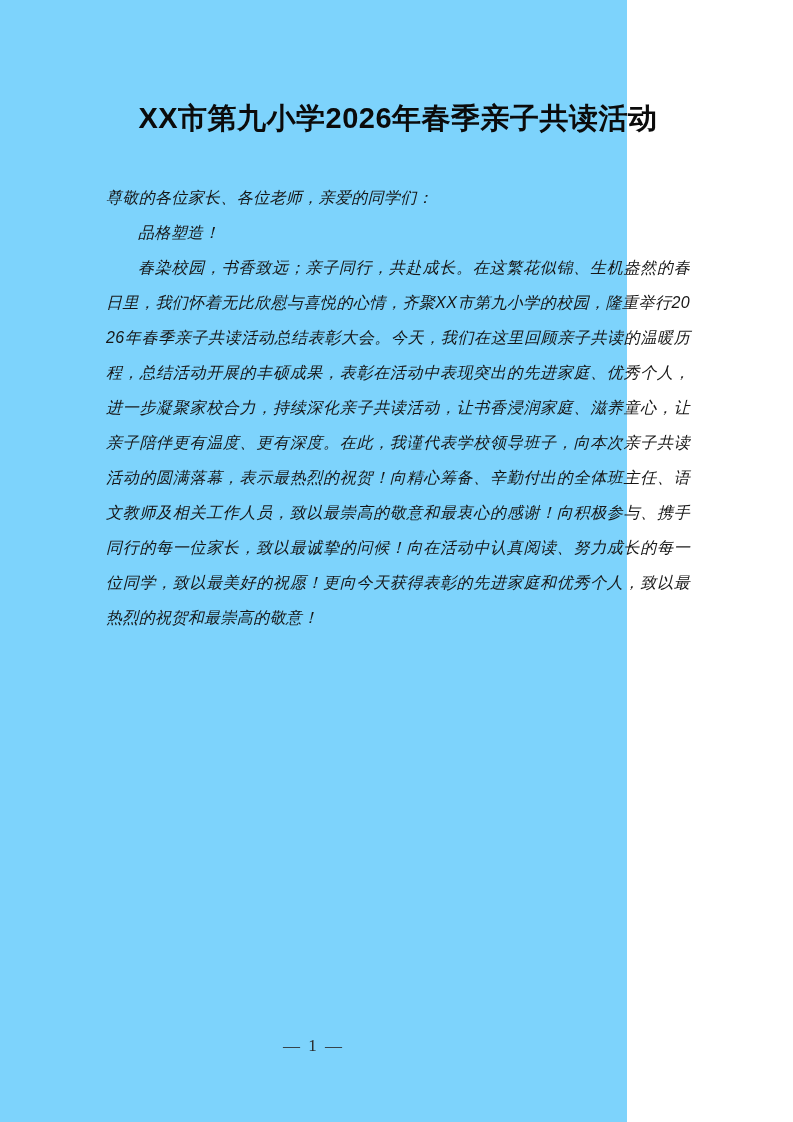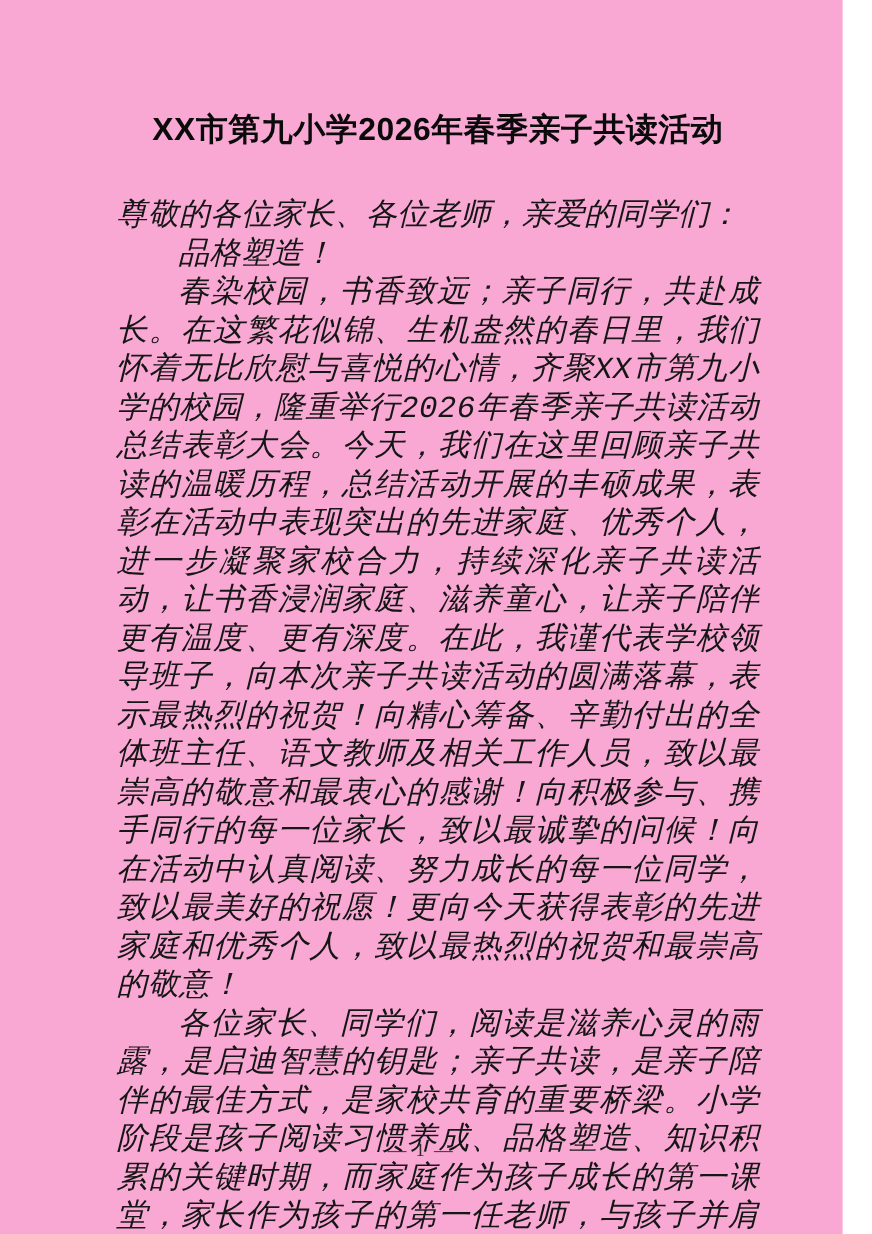--- a/index.html
+++ b/index.html
@@ -15,23 +15,23 @@
     overflow: hidden;
     font-family: "Liberation Serif", "DejaVu Serif", serif;
     color: #000000;
     -webkit-font-smoothing: antialiased;
   }
 
   .page {
     position: absolute;
     top: 0;
     left: 0;
-    width: 766px;
+    width: 627px;
     height: 1122px;
-    background: #f9a8d4;
+    background: #7dd3fc;
     box-sizing: border-box;
   }
 
   .doc-body {
     position: absolute;
     left: 106px;
     top: 96px;
     width: 584px;
   }
 
@@ -51,22 +51,22 @@
     display: block;
   }
 
   
   .body-block {
     margin-top: 40px;
   }
 
   p.para {
     margin: 0;
-    font-family: Liberation Mono, monospace;
-    font-size: 28px;
+    font-family: Liberation Sans, sans-serif;
+    font-size: 16px;
     line-height: 35px;
     text-align: justify;
     text-justify: inter-character;
     letter-spacing: 0.35px;
     color: #161616;
     font-style: italic;
     word-break: break-all;
   }
   p.para.indent {
     text-indent: 2em;
@@ -97,20 +97,19 @@
   <div class="doc-body">
 
     <h1 class="doc-title">
       <span class="t-line">XX市第九小学2026年春季亲子共读活动</span>
     </h1>
 
     <div class="body-block">
       <p class="para flush">尊敬的各位家长、各位老师，亲爱的同学们：</p>
       <p class="para indent">品格塑造！</p>
       <p class="para indent">春染校园，书香致远；亲子同行，共赴成长。在这繁花似锦、生机盎然的春日里，我们怀着无比欣慰与喜悦的心情，齐聚XX市第九小学的校园，隆重举行2026年春季亲子共读活动总结表彰大会。今天，我们在这里回顾亲子共读的温暖历程，总结活动开展的丰硕成果，表彰在活动中表现突出的先进家庭、优秀个人，进一步凝聚家校合力，持续深化亲子共读活动，让书香浸润家庭、滋养童心，让亲子陪伴更有温度、更有深度。在此，我谨代表学校领导班子，向本次亲子共读活动的圆满落幕，表示最热烈的祝贺！向精心筹备、辛勤付出的全体班主任、语文教师及相关工作人员，致以最崇高的敬意和最衷心的感谢！向积极参与、携手同行的每一位家长，致以最诚挚的问候！向在活动中认真阅读、努力成长的每一位同学，致以最美好的祝愿！更向今天获得表彰的先进家庭和优秀个人，致以最热烈的祝贺和最崇高的敬意！</p>
-      <p class="para indent">各位家长、同学们，阅读是滋养心灵的雨露，是启迪智慧的钥匙；亲子共读，是亲子陪伴的最佳方式，是家校共育的重要桥梁。小学阶段是孩子阅读习惯养成、品格塑造、知识积累的关键时期，而家庭作为孩子成长的第一课堂，家长作为孩子的第一任老师，与孩子并肩共读、携手同行，不仅能够让孩子</p>
     </div>
 
   </div>
 
   <div class="page-footer">— 1 —</div>
 
 </div>
 
 </body></html>

